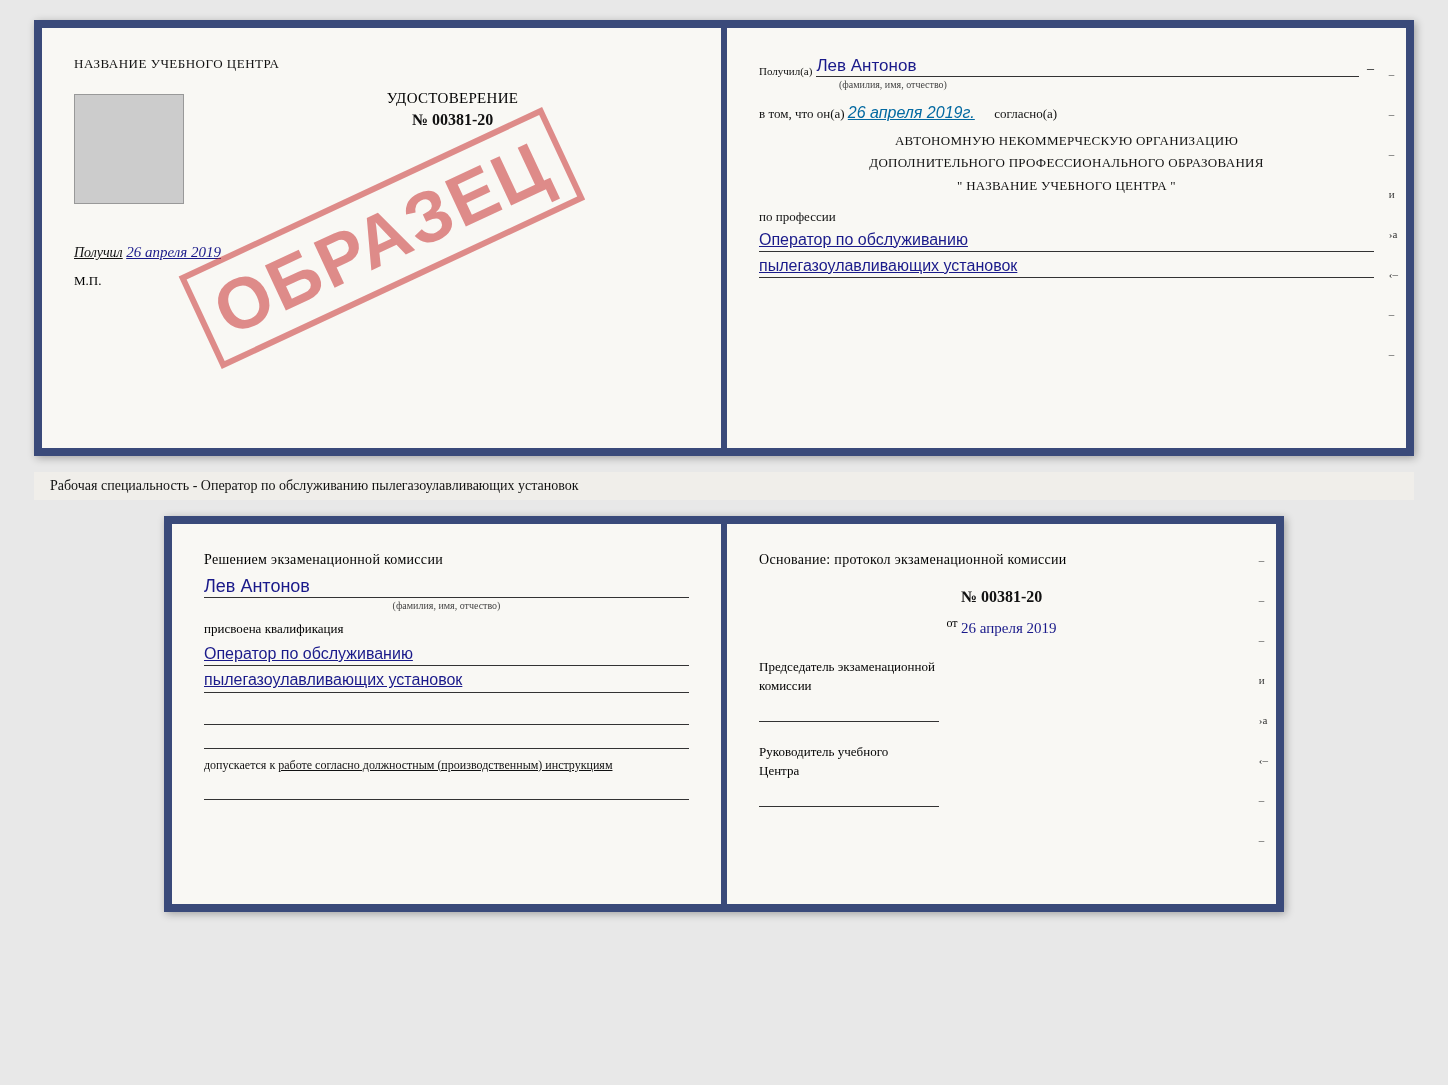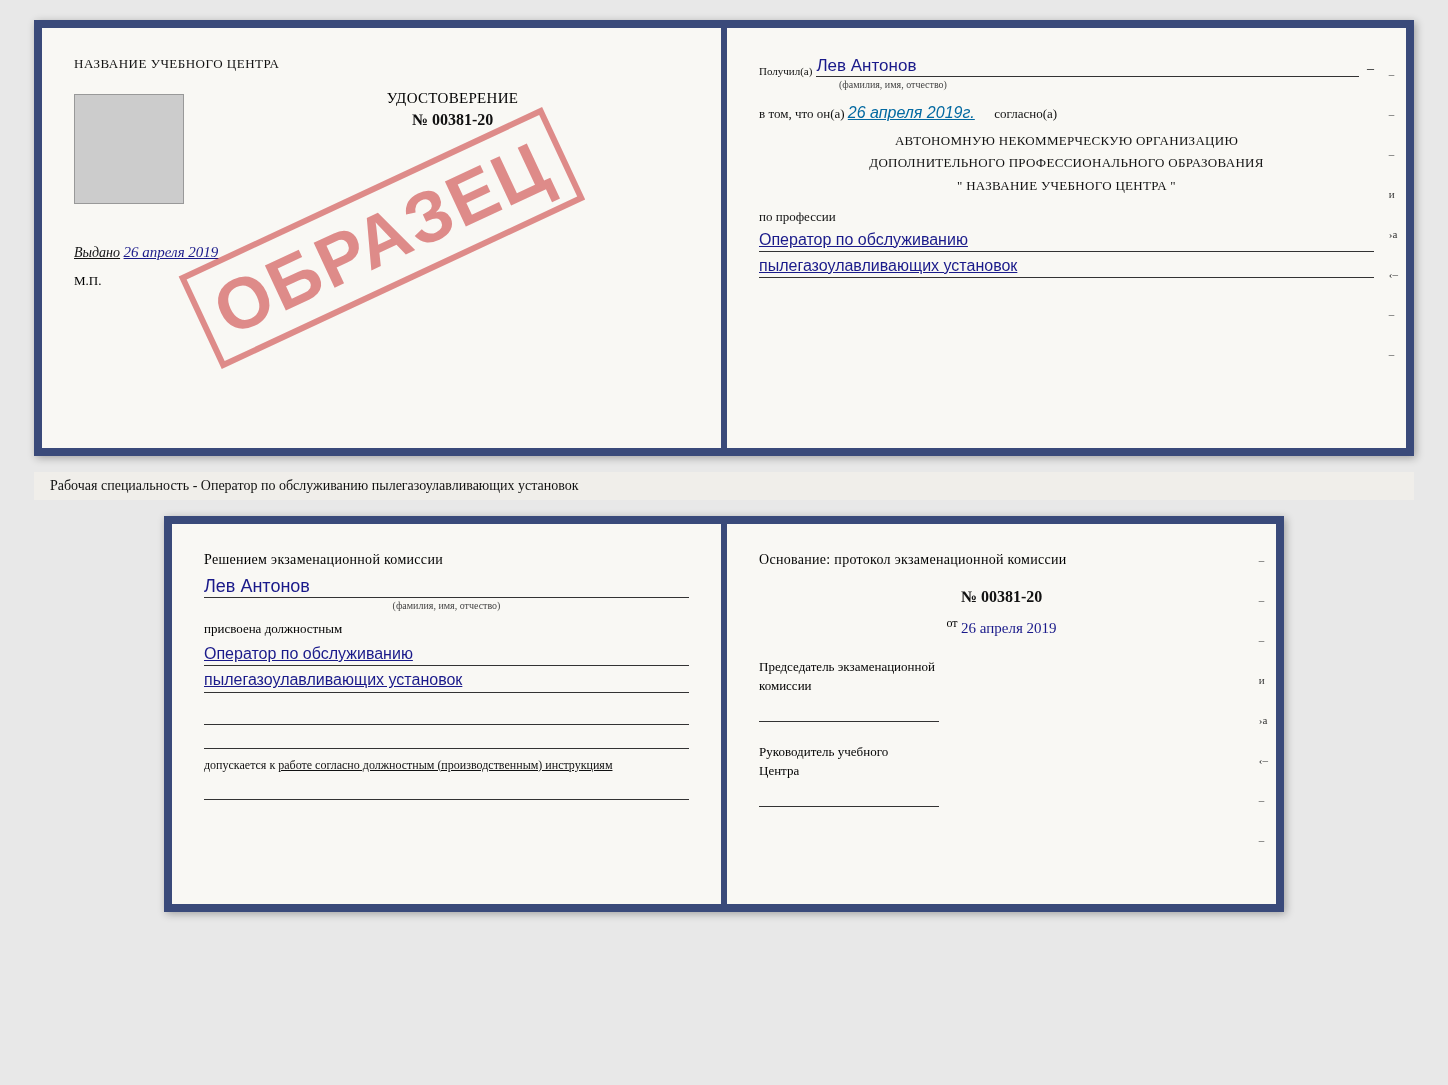--- a/index.html
+++ b/index.html
@@ -340,21 +340,21 @@
 
     <div style="display:flex; gap:16px; position:relative;">
       <div class="cert-photo-area"></div>
       <div style="flex:1;">
         <div class="udost-label">УДОСТОВЕРЕНИЕ</div>
         <div class="cert-number">№ 00381-20</div>
       </div>
     </div>
 
     <div class="cert-issued">
-      <span>Выдано</span>
+      <span>Получил</span>
       <span style="font-style:italic; text-decoration:underline; font-family:'Comic Sans MS',cursive; color:#1a1a8a; font-size:15px;">26 апреля 2019</span>
     </div>
 
     <div class="cert-mp">М.П.</div>
 
     <div class="stamp-obrazec">ОБРАЗЕЦ</div>
   </div>
 
   <div class="doc-page" style="position:relative;">
     <div class="right-page-content">
@@ -400,21 +400,21 @@
 <div class="middle-label">Рабочая специальность - Оператор по обслуживанию пылегазоулавливающих установок</div>
 
 <div class="bottom-spread">
 
   <div class="bottom-page left">
     <div class="commission-header">Решением экзаменационной комиссии</div>
 
     <span class="person-name-bottom">Лев Антонов</span>
     <div class="small-hint">(фамилия, имя, отчество)</div>
 
-    <div class="qualification-label">присвоена должностным</div>
+    <div class="qualification-label">присвоена квалификация</div>
     <span class="qualification-value">Оператор по обслуживанию</span>
     <span class="qualification-value">пылегазоулавливающих установок</span>
 
     <div class="bottom-lines">
       <div class="bottom-line-row"></div>
       <div class="bottom-line-row"></div>
     </div>
 
     <div class="admission-text">
       <span>допускается к</span>

